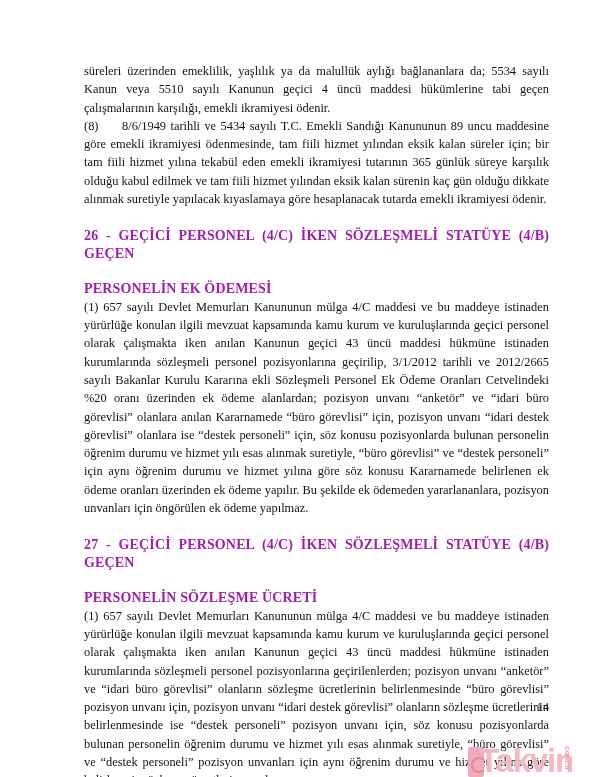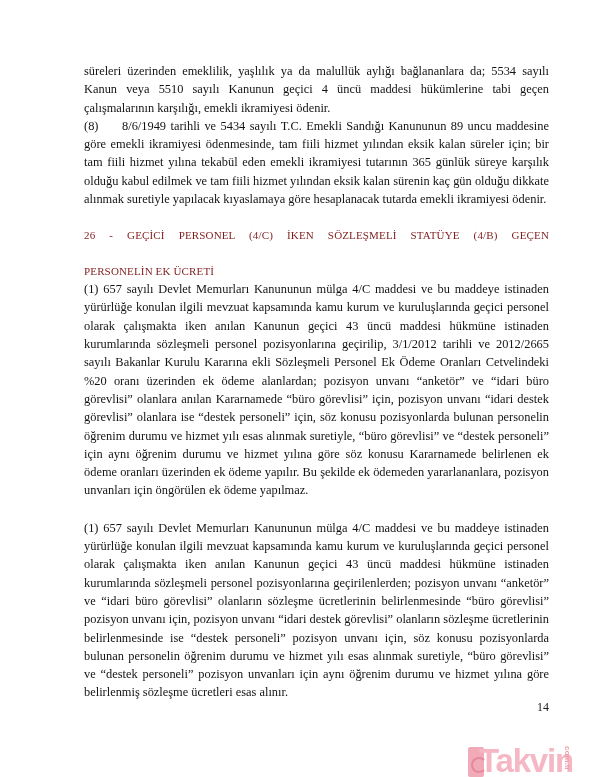--- a/index.html
+++ b/index.html
@@ -47,26 +47,26 @@
     text-indent: 0;
   }
 
   .numbered {
     display: inline-block;
     width: 38px;
   }
 
   h2.section-heading {
     margin: 0;
-    font-size: 11px;
+    font-size: 14px;
     line-height: 17.6px;
-    font-weight: normal;
+    font-weight: bold;
     text-align: justify;
     text-justify: inter-word;
-    color: #7f1d1d;
+    color: #a21caf;
     letter-spacing: 0.15px;
   }
   h2.section-heading .just-line {
     display: block;
     text-align: justify;
   }
   h2.section-heading .just-line:after {
     content: "";
     display: inline-block;
     width: 100%;
@@ -155,26 +155,27 @@
 
   <div class="content">
 
     <p class="body-text no-indent">süreleri üzerinden emeklilik, yaşlılık ya da malullük aylığı bağlananlara da; 5534 sayılı Kanun veya 5510 sayılı Kanunun geçici 4 üncü maddesi hükümlerine tabi geçen çalışmalarının karşılığı, emekli ikramiyesi ödenir.</p>
 
     <p class="body-text no-indent"><span class="numbered">(8)</span><span>8/6/1949 tarihli ve 5434 sayılı T.C. Emekli Sandığı Kanununun 89 uncu maddesine göre emekli ikramiyesi ödenmesinde, tam fiili hizmet yılından eksik kalan süreler için; bir tam fiili hizmet yılına tekabül eden emekli ikramiyesi tutarının 365 günlük süreye karşılık olduğu kabul edilmek ve tam fiili hizmet yılından eksik kalan sürenin kaç gün olduğu dikkate alınmak suretiyle yapılacak kıyaslamaya göre hesaplanacak tutarda emekli ikramiyesi ödenir.</span></p>
 
 
     <div class="gap-before-heading"></div>
 
-    <h2 class="section-heading"><span class="just-line">26 - GEÇİCİ PERSONEL (4/C) İKEN SÖZLEŞMELİ STATÜYE (4/B) GEÇEN</span><span>PERSONELİN EK ÜCRETİ</span></h2>
+    <h2 class="section-heading"><span class="just-line">26 - GEÇİCİ PERSONEL (4/C) İKEN SÖZLEŞMELİ STATÜYE (4/B) GEÇEN</span><span>PERSONELİN EK ÖDEMESİ</span></h2>
 
     <p class="body-text no-indent">(1) 657 sayılı Devlet Memurları Kanununun mülga 4/C maddesi ve bu maddeye istinaden yürürlüğe konulan ilgili mevzuat kapsamında kamu kurum ve kuruluşlarında geçici personel olarak çalışmakta iken anılan Kanunun geçici 43 üncü maddesi hükmüne istinaden kurumlarında sözleşmeli personel pozisyonlarına geçirilip, 3/1/2012 tarihli ve 2012/2665 sayılı Bakanlar Kurulu Kararına ekli Sözleşmeli Personel Ek Ödeme Oranları Cetvelindeki %20 oranı üzerinden ek ödeme alanlardan; pozisyon unvanı “anketör” ve “idari büro görevlisi” olanlara anılan Kararnamede  “büro görevlisi” için, pozisyon unvanı “idari destek görevlisi” olanlara ise “destek personeli” için, söz konusu pozisyonlarda bulunan personelin öğrenim durumu ve hizmet yılı esas alınmak suretiyle, “büro görevlisi” ve “destek personeli” için aynı öğrenim durumu ve hizmet yılına göre söz konusu Kararnamede belirlenen ek ödeme oranları üzerinden ek ödeme yapılır. Bu şekilde ek ödemeden yararlananlara, pozisyon unvanları için öngörülen ek ödeme yapılmaz.</p>
 
     <div class="gap-before-heading"></div>
 
+    <h2 class="section-heading"><span class="just-line">27 - GEÇİCİ PERSONEL (4/C) İKEN SÖZLEŞMELİ STATÜYE  (4/B) GEÇEN</span><span>PERSONELİN SÖZLEŞME ÜCRETİ</span></h2>
 
     <p class="body-text no-indent"> (1)  657 sayılı Devlet Memurları Kanununun mülga 4/C maddesi ve bu maddeye istinaden yürürlüğe konulan ilgili mevzuat kapsamında kamu kurum ve kuruluşlarında geçici personel olarak çalışmakta iken anılan Kanunun geçici 43 üncü maddesi hükmüne istinaden kurumlarında sözleşmeli personel pozisyonlarına geçirilenlerden; pozisyon unvanı “anketör” ve “idari büro görevlisi” olanların sözleşme ücretlerinin belirlenmesinde “büro görevlisi” pozisyon unvanı için, pozisyon unvanı “idari destek görevlisi” olanların sözleşme ücretlerinin belirlenmesinde ise “destek personeli” pozisyon unvanı için, söz konusu pozisyonlarda bulunan personelin öğrenim durumu ve hizmet yılı esas alınmak suretiyle, “büro görevlisi” ve “destek personeli” pozisyon unvanları için aynı öğrenim durumu ve hizmet yılına göre belirlenmiş sözleşme ücretleri esas alınır.</p>
 
   </div>
 
   <div class="page-number">14</div>
 
   <div class="watermark">
     <div class="wm-inner">
       <div class="wm-block"></div>

